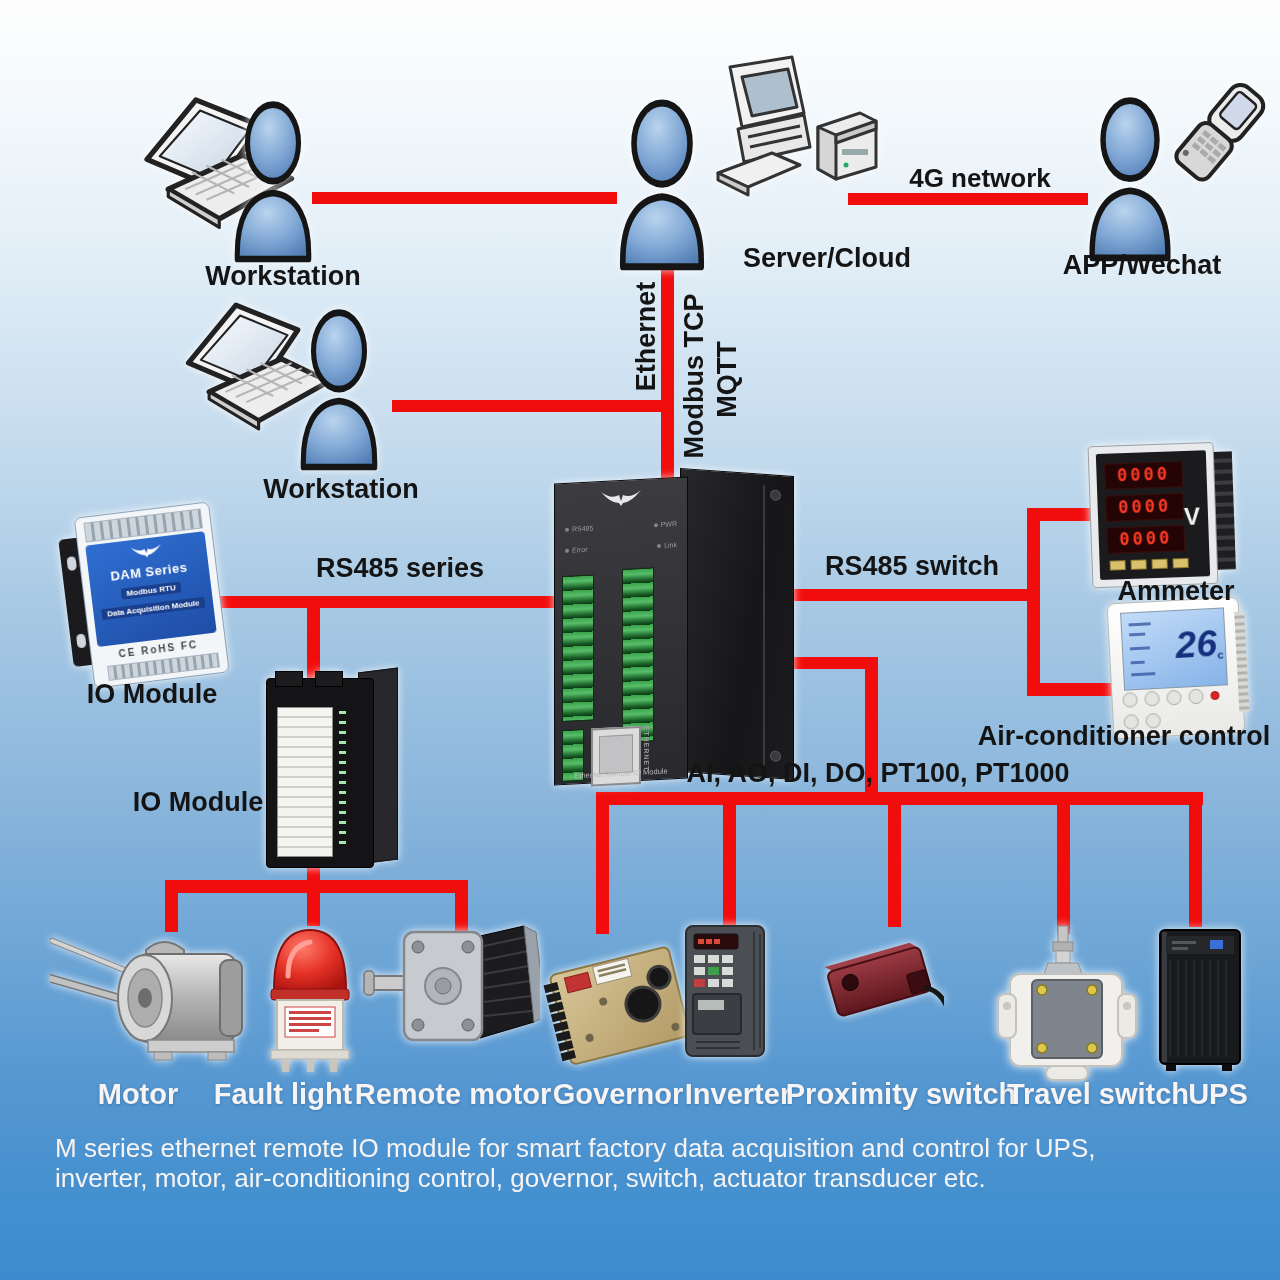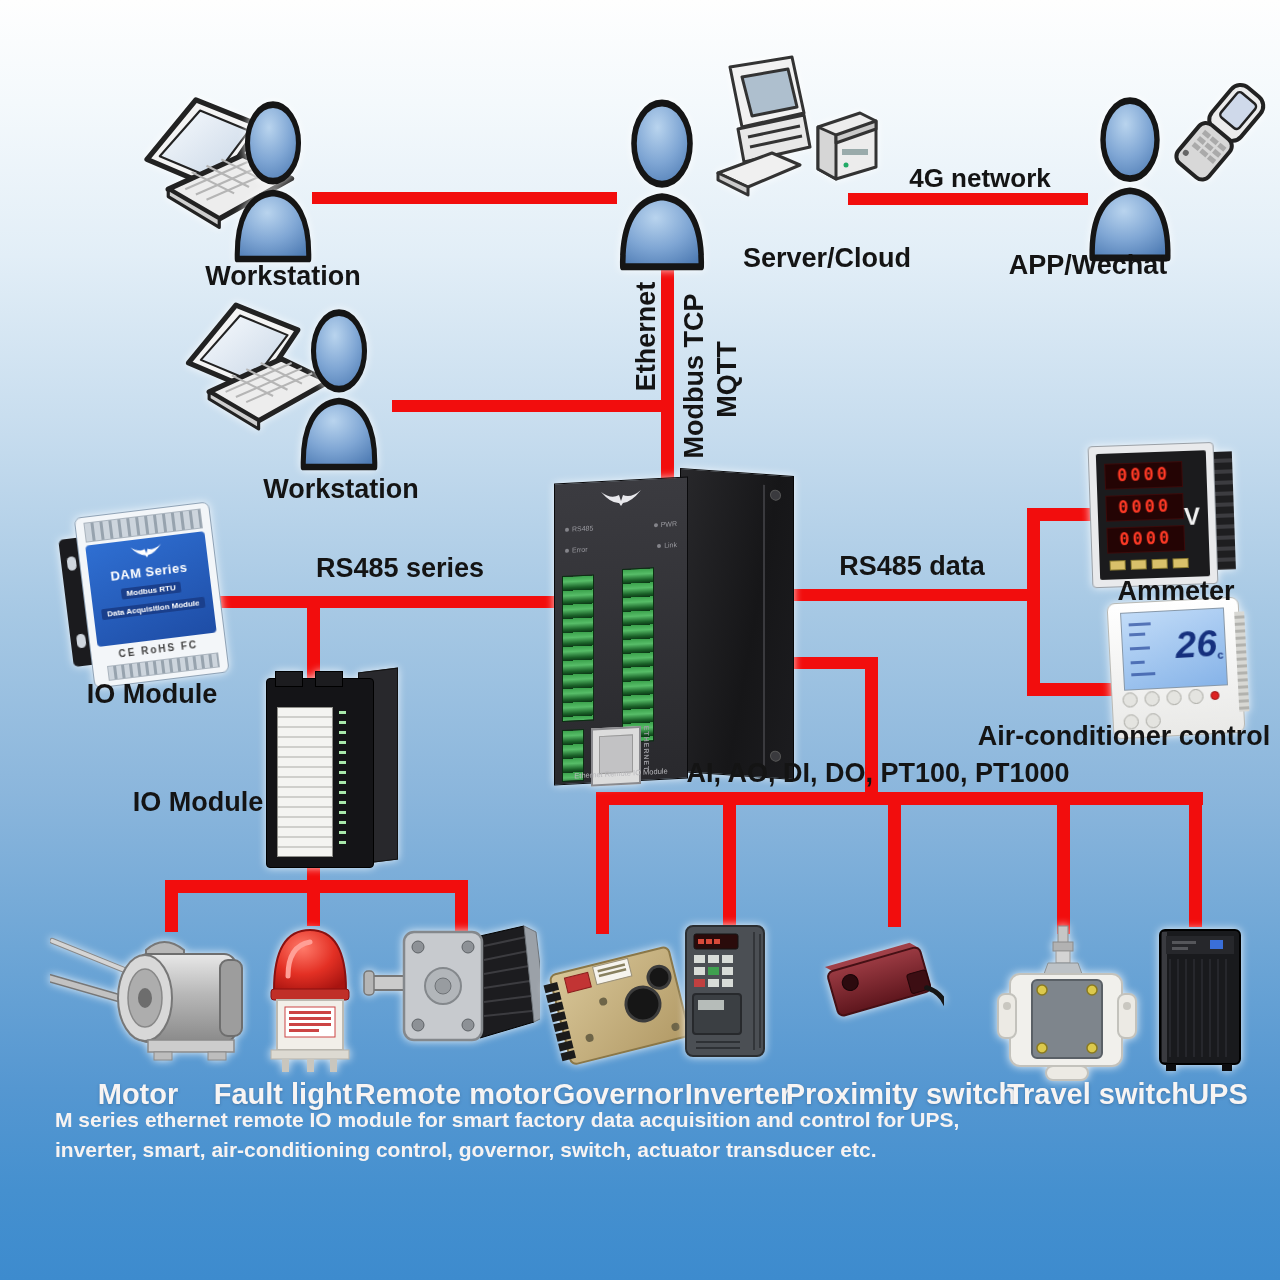--- a/index.html
+++ b/index.html
@@ -7,21 +7,21 @@
     position:relative; width:1280px; height:1280px; overflow:hidden;
     font-family:"Liberation Sans", sans-serif;
     background:linear-gradient(180deg,#fefefe 0%,#f4f9fc 8%,#e2eef7 20%,#c6dcee 34%,#a6c8e4 48%,#8bb6dc 62%,#6ea6d6 74%,#5597d1 85%,#4590cf 93%,#3d8bce 100%);
   }
   .line{position:absolute;background:#f20d0d;z-index:2;}
   .lbl{position:absolute;font-weight:bold;color:#141414;white-space:nowrap;z-index:5;font-size:27px;text-align:right;}
   .lbl.center{transform:translateX(-50%);}
   .vlbl{position:absolute;font-weight:bold;color:#141414;white-space:nowrap;z-index:5;font-size:27px;text-align:center;transform:rotate(-90deg);}
   .wlbl{position:absolute;font-weight:bold;color:#f7f4f3;white-space:nowrap;z-index:5;font-size:29px;transform:translateX(-50%);text-shadow:0 1px 3px rgba(30,60,100,.35);}
   .dev{position:absolute;z-index:3;filter:drop-shadow(0 0 4px rgba(255,255,255,.85));}
-  .desc{position:absolute;left:55px;top:1105px;width:1190px;color:#f7f3f2;font-weight:bold;font-size:21px;line-height:30px;z-index:5;}
+  .desc{position:absolute;left:55px;top:1133px;width:1190px;color:#f7f3f2;font-weight:normal;font-size:26px;line-height:30px;z-index:5;}
   .title{position:absolute;left:0;right:0;top:1218px;text-align:center;color:#f4e6e2;font-weight:bold;font-size:41px;letter-spacing:-0.5px;z-index:5;}
 
   
   .cmod{position:absolute;left:554px;top:468px;width:238px;height:322px;z-index:3;filter:drop-shadow(0 0 4px rgba(255,255,255,.8));}
   .cm-side{position:absolute;left:126px;top:4px;width:112px;height:302px;background:linear-gradient(100deg,#28282b,#161618 60%,#1c1c1f);transform:skewY(4deg);border:1px solid #070708;}
   .cm-front{position:absolute;left:0;top:12px;width:132px;height:300px;background:linear-gradient(180deg,#3b3b40,#29292d);border:1px solid #0a0a0c;transform:skewY(-3deg);}
   .cm-screw{position:absolute;width:9px;height:9px;border-radius:50%;background:#3a3a3e;border:1px solid #555;}
   .cm-logo{position:absolute;left:50%;top:6px;transform:translateX(-50%);}
   .cm-leds{position:absolute;left:10px;top:42px;width:112px;font-size:7px;color:#9a9aa0;}
   .cm-leds .row{display:flex;justify-content:space-between;margin-bottom:14px;}
@@ -228,21 +228,21 @@
             <rect x="50" y="70" width="8" height="5"></rect>
             <rect x="60" y="70" width="8" height="5"></rect>
           <rect x="40" y="78" width="8" height="5"></rect>
             <rect x="50" y="78" width="8" height="5"></rect>
             <rect x="60" y="78" width="8" height="5"></rect>
         </g>
         <circle cx="40" cy="92" r="3" fill="#666" stroke="none"></circle>
       </g>
     </svg>
   </div>
-  <div class="lbl center" style="left:1088px;top:250px">APP/Wechat</div>
+  <div class="lbl center" style="left:1142px;top:250px">APP/Wechat</div>
 
   <div class="vlbl" style="left:586px;top:321px;width:120px">Ethernet</div>
   <div class="vlbl" style="left:614px;top:363px;width:160px">Modbus TCP</div>
   <div class="vlbl" style="left:682px;top:364px;width:90px">MQTT</div>
 
   <div class="cmod">
     <div class="cm-side">
       <div class="cm-screw" style="right:12px;top:14px"></div>
       <div class="cm-screw" style="right:12px;bottom:16px"></div>
       <div style="position:absolute;right:28px;top:10px;bottom:10px;width:2px;background:#3a3a3e"></div>
@@ -269,21 +269,21 @@
       <div class="rj45">
         <div class="pins"></div>
           <div class="inner"></div>
       </div>
       <div class="cm-port">ETHERNET</div>
       <div class="cm-label">Ethernet Remote IO Module</div>
     </div>
   </div>
 
   <div class="lbl center" style="left:400px;top:553px">RS485 series</div>
-  <div class="lbl center" style="left:912px;top:551px">RS485 data</div>
+  <div class="lbl center" style="left:912px;top:551px">RS485 switch</div>
   <div class="lbl center" style="left:878px;top:758px">AI, AO, DI, DO, PT100, PT1000</div>
 
   <div class="dam">
     <div class="bracket">
       <div class="hole" style="top:18px"></div>
       <div class="hole" style="bottom:18px"></div>
     </div>
     <div class="body">
       <div class="tstrip"></div>
       <div class="panel">
@@ -537,16 +537,16 @@
           <line x1="76" y1="34" x2="76" y2="132"></line>
       </g>
       <rect x="16" y="139" width="10" height="7" fill="#0c0c0e"></rect>
       <rect x="72" y="139" width="10" height="7" fill="#0c0c0e"></rect>
     </svg>
   </div>
   <div class="wlbl" style="left:1218px;top:1078px">UPS</div>
 
   <div class="desc">
     <div>M series ethernet remote IO module for smart factory data acquisition and control for UPS,</div>
-    <div>inverter, smart, air-conditioning control, governor, switch, actuator transducer etc.</div>
+    <div>inverter, motor, air-conditioning control, governor, switch, actuator transducer etc.</div>
   </div>
 
 </div>
 
 </body></html>

